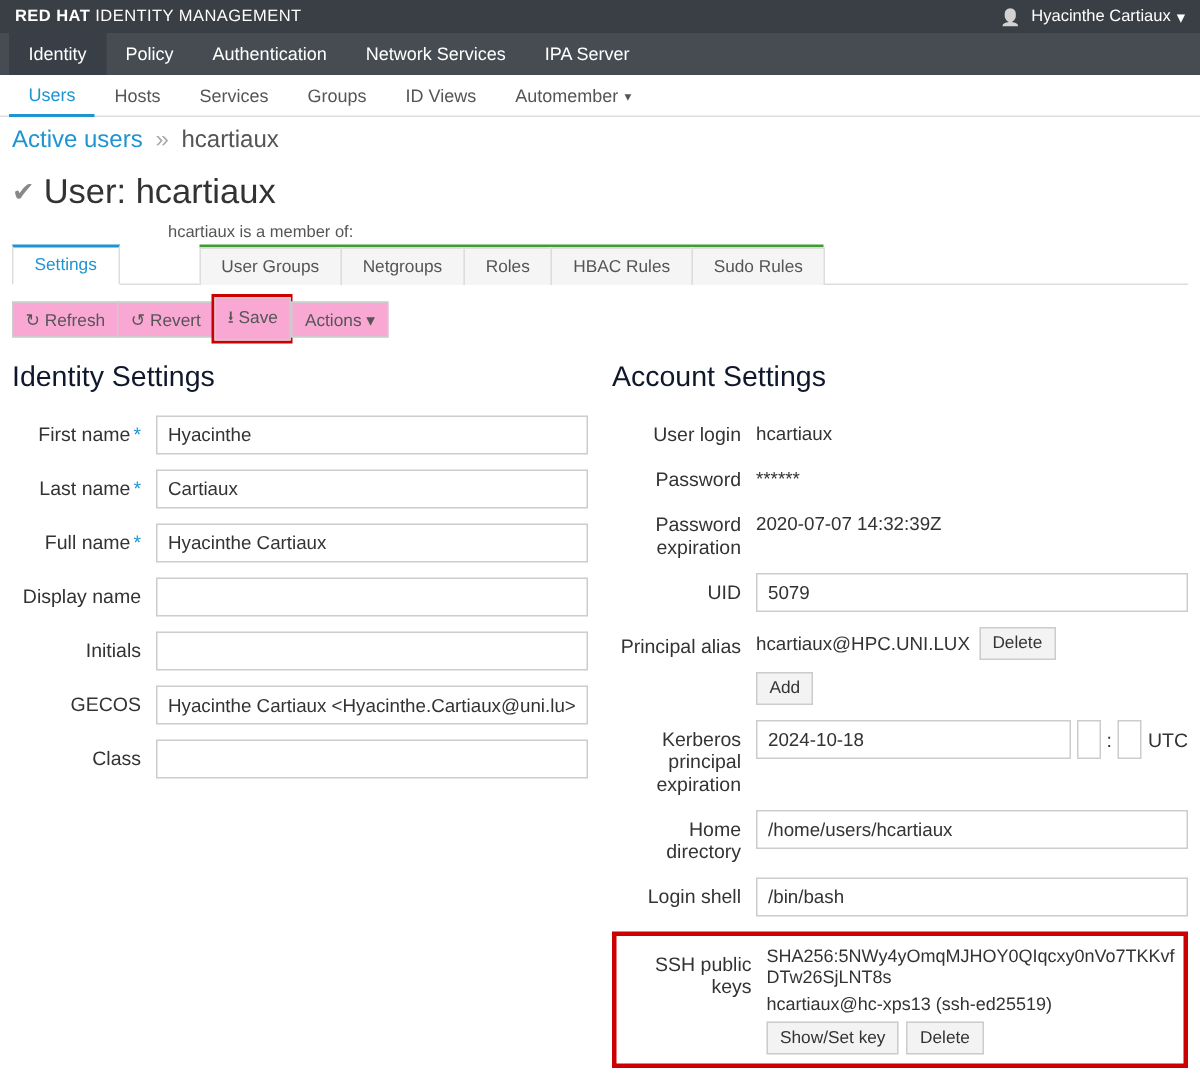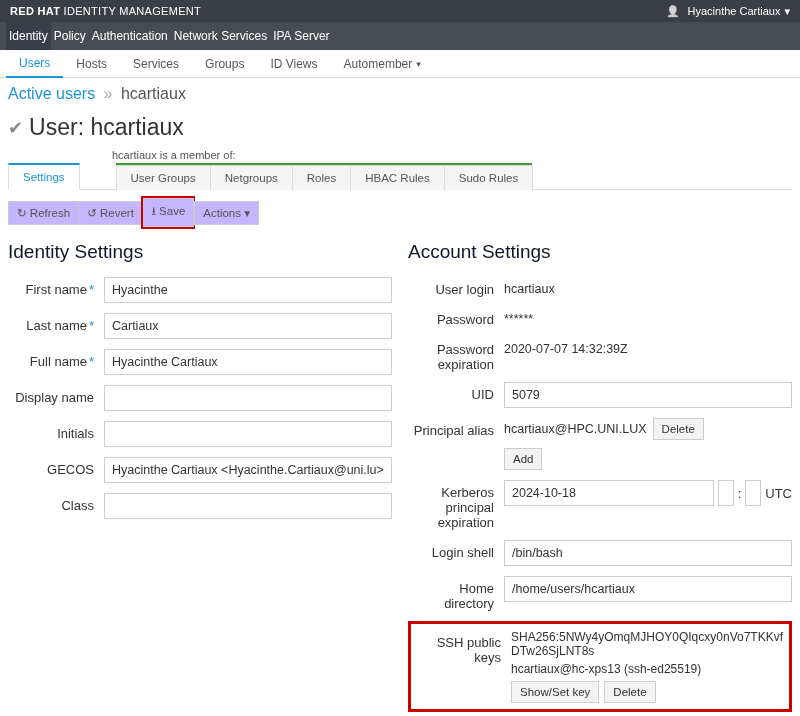--- a/index.html
+++ b/index.html
@@ -28,21 +28,21 @@
   .primarynav {
     background: #474C52;
     height: 28px;
     display: flex;
     align-items: stretch;
     padding-left: 6px;
   }
   .primarynav .item {
     color: #fff;
     font-size: 12px;
-    padding: 0 3px;
+    padding: 0 13px;
     display: flex;
     align-items: center;
     cursor: pointer;
   }
   .primarynav .item.active { background: #383f47; }
   
   .subnav {
     height: 28px;
     display: flex;
     align-items: stretch;
@@ -86,21 +86,21 @@
   .memberof {
     font-size: 11px;
     color: #555;
     margin-left: 104px;
     margin-bottom: 2px;
   }
   
   .tabs {
     display: flex;
     border-bottom: 1px solid #ddd;
-    gap: 0;
+    gap: 17px;
   }
   .tabs .tab {
     background: #f5f5f5;
     border: 1px solid #ddd;
     border-bottom: none;
     padding: 6px 14px;
     font-size: 11.5px;
     color: #555;
     cursor: pointer;
     margin-bottom: -1px;
@@ -118,21 +118,21 @@
   }
   .tabs .groupbar .tab { margin-right: -1px; }
   
   .toolbar {
     margin-top: 6px;
     display: flex;
     align-items: center;
     font-size: 11.5px;
   }
   .toolbar button {
-    background: #c4b5fd;
+    background: #f9a8d4;
     border: 1px solid #ccc;
     color: #555;
     padding: 4px 8px;
     font-size: 11.5px;
     cursor: pointer;
     margin-right: -1px;
   }
   .toolbar .highlight {
     border: 2px solid #cc0000;
     display: inline-flex;
@@ -354,26 +354,26 @@
         <label>Kerberos principal expiration</label>
         <div class="val krbrow">
           <input class="date" type="text" value="2024-10-18" style="">
           <input class="tiny" type="text" value="00" style="">
           <span>:</span>
           <input class="tiny" type="text" value="00" style="">
           <span>UTC</span>
         </div>
       </div>
       <div class="field">
+        <label>Home directory</label>
+        <div class="val"><input type="text" value="/home/users/hcartiaux" style=""></div>
+      </div>
+      <div class="field">
         <label>Login shell</label>
         <div class="val"><input type="text" value="/bin/bash" style=""></div>
-      </div>
-      <div class="field">
-        <label>Home directory</label>
-        <div class="val"><input type="text" value="/home/users/hcartiaux" style=""></div>
       </div>
 
       <div class="sshbox">
         <div class="field" style="margin-bottom:0;">
           <label>SSH public keys</label>
           <div class="val sshkey">
             <div class="line">SHA256:5NWy4yOmqMJHOY0QIqcxy0nVo7TKKvfDTw26SjLNT8s</div>
             <div class="row2">
               <span>hcartiaux@hc-xps13 (ssh-ed25519)</span>
               <button class="smallbtn">Show/Set key</button>

